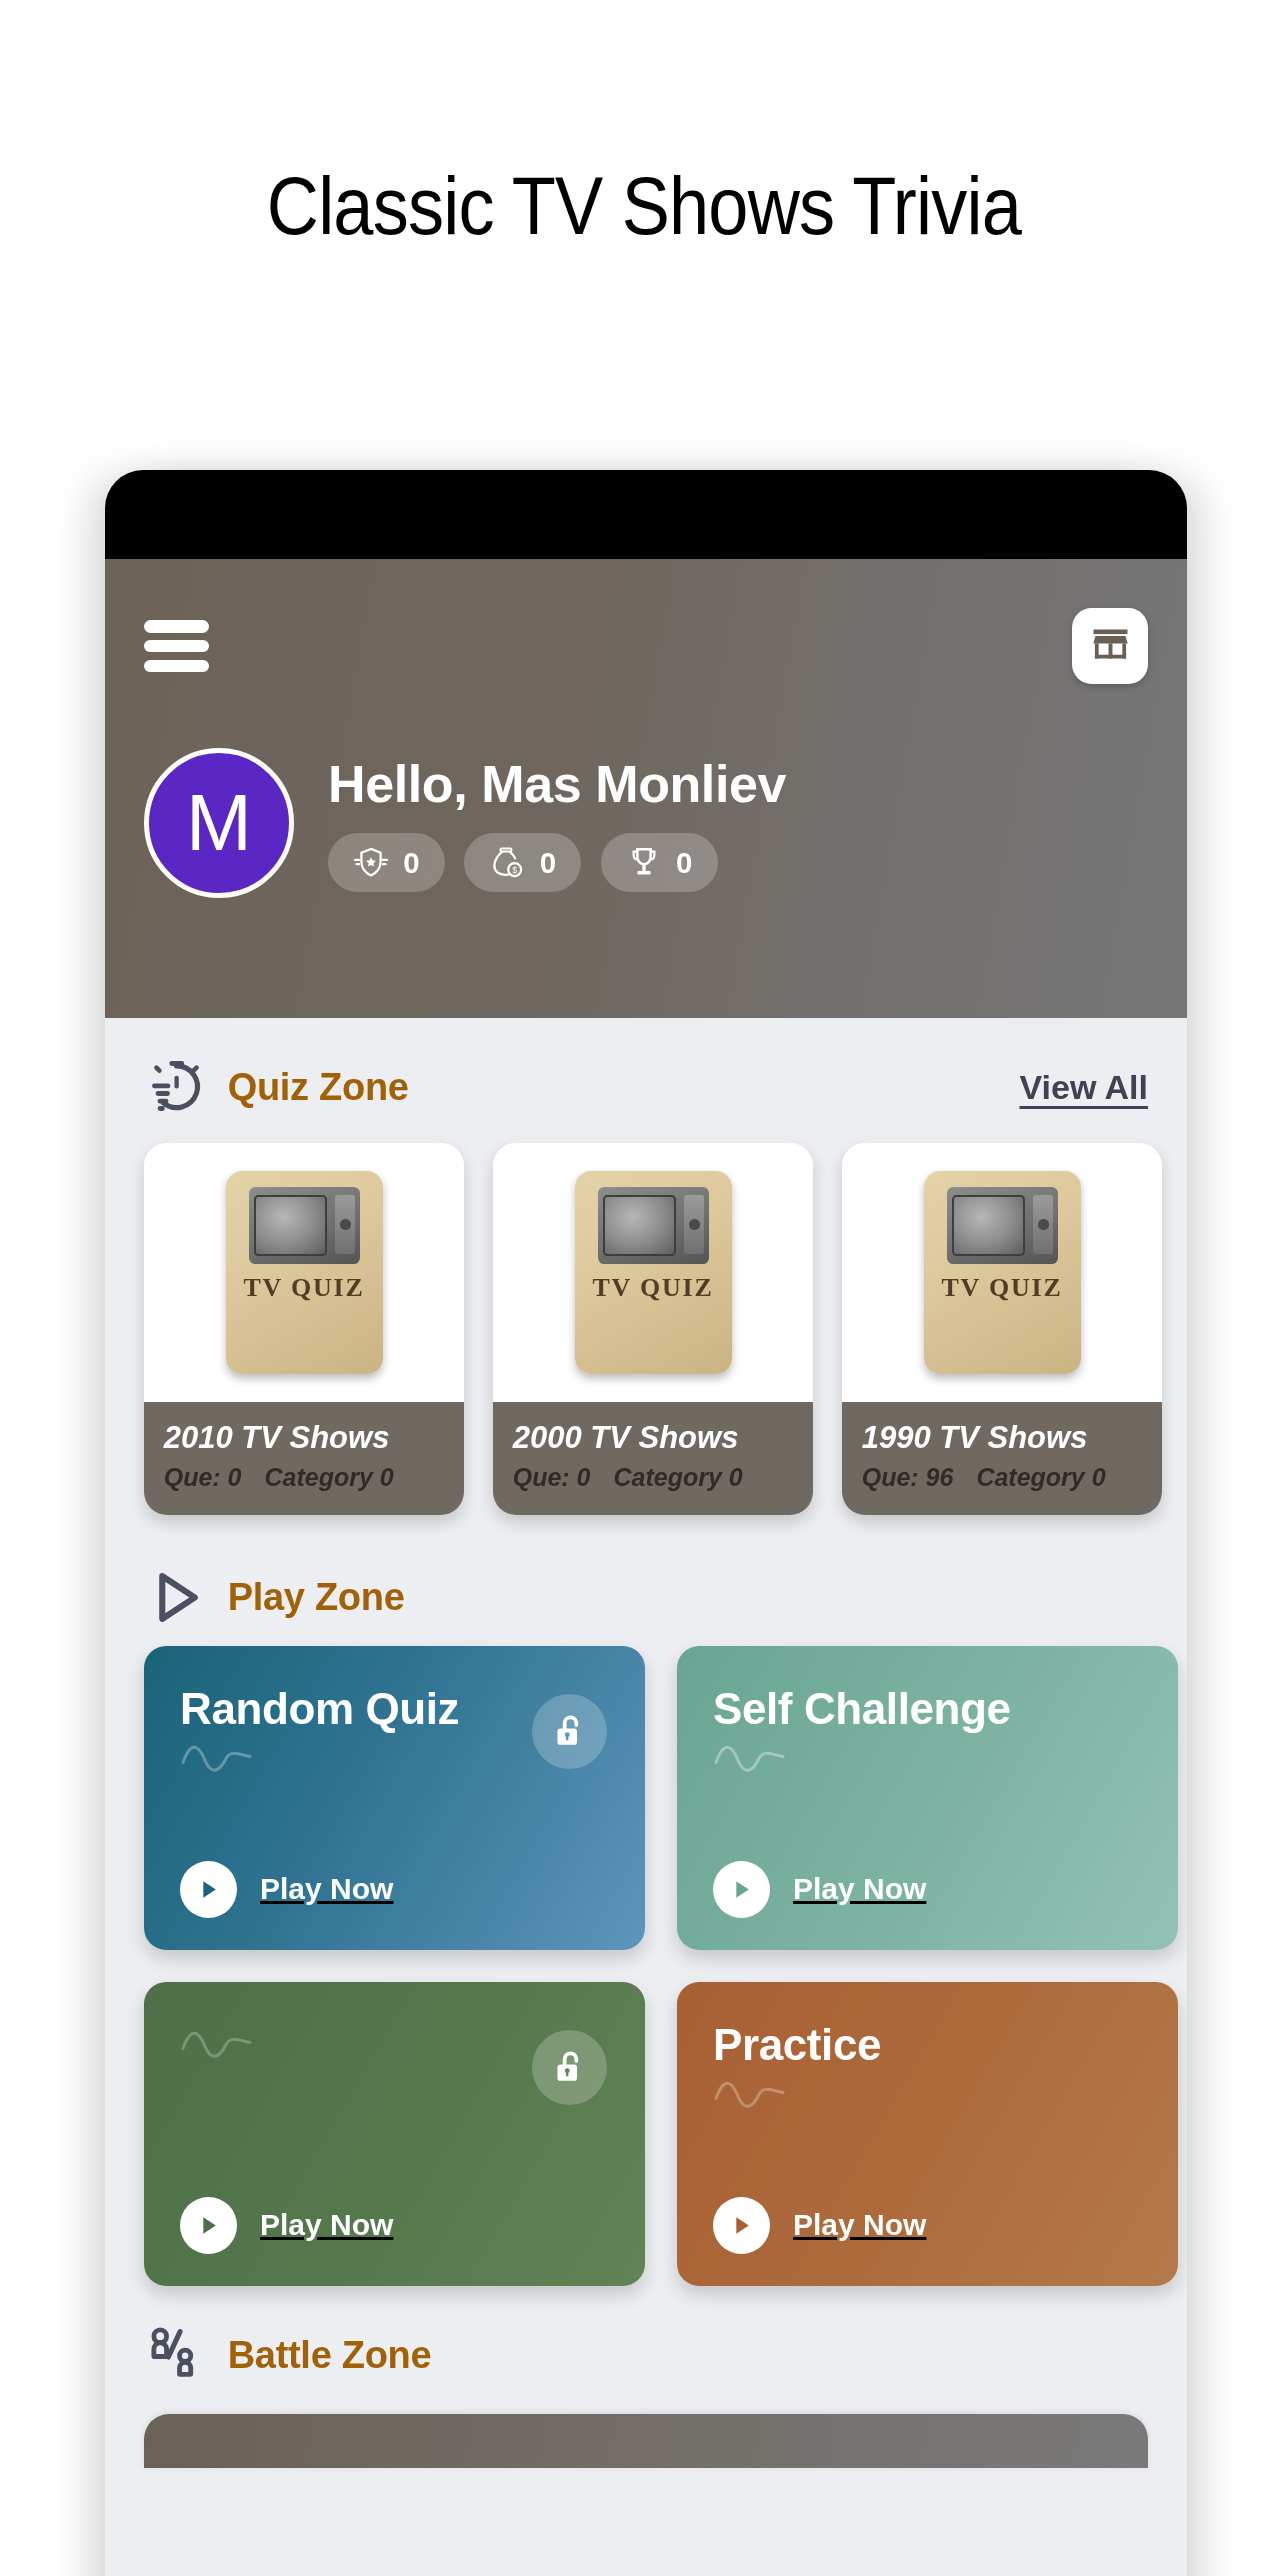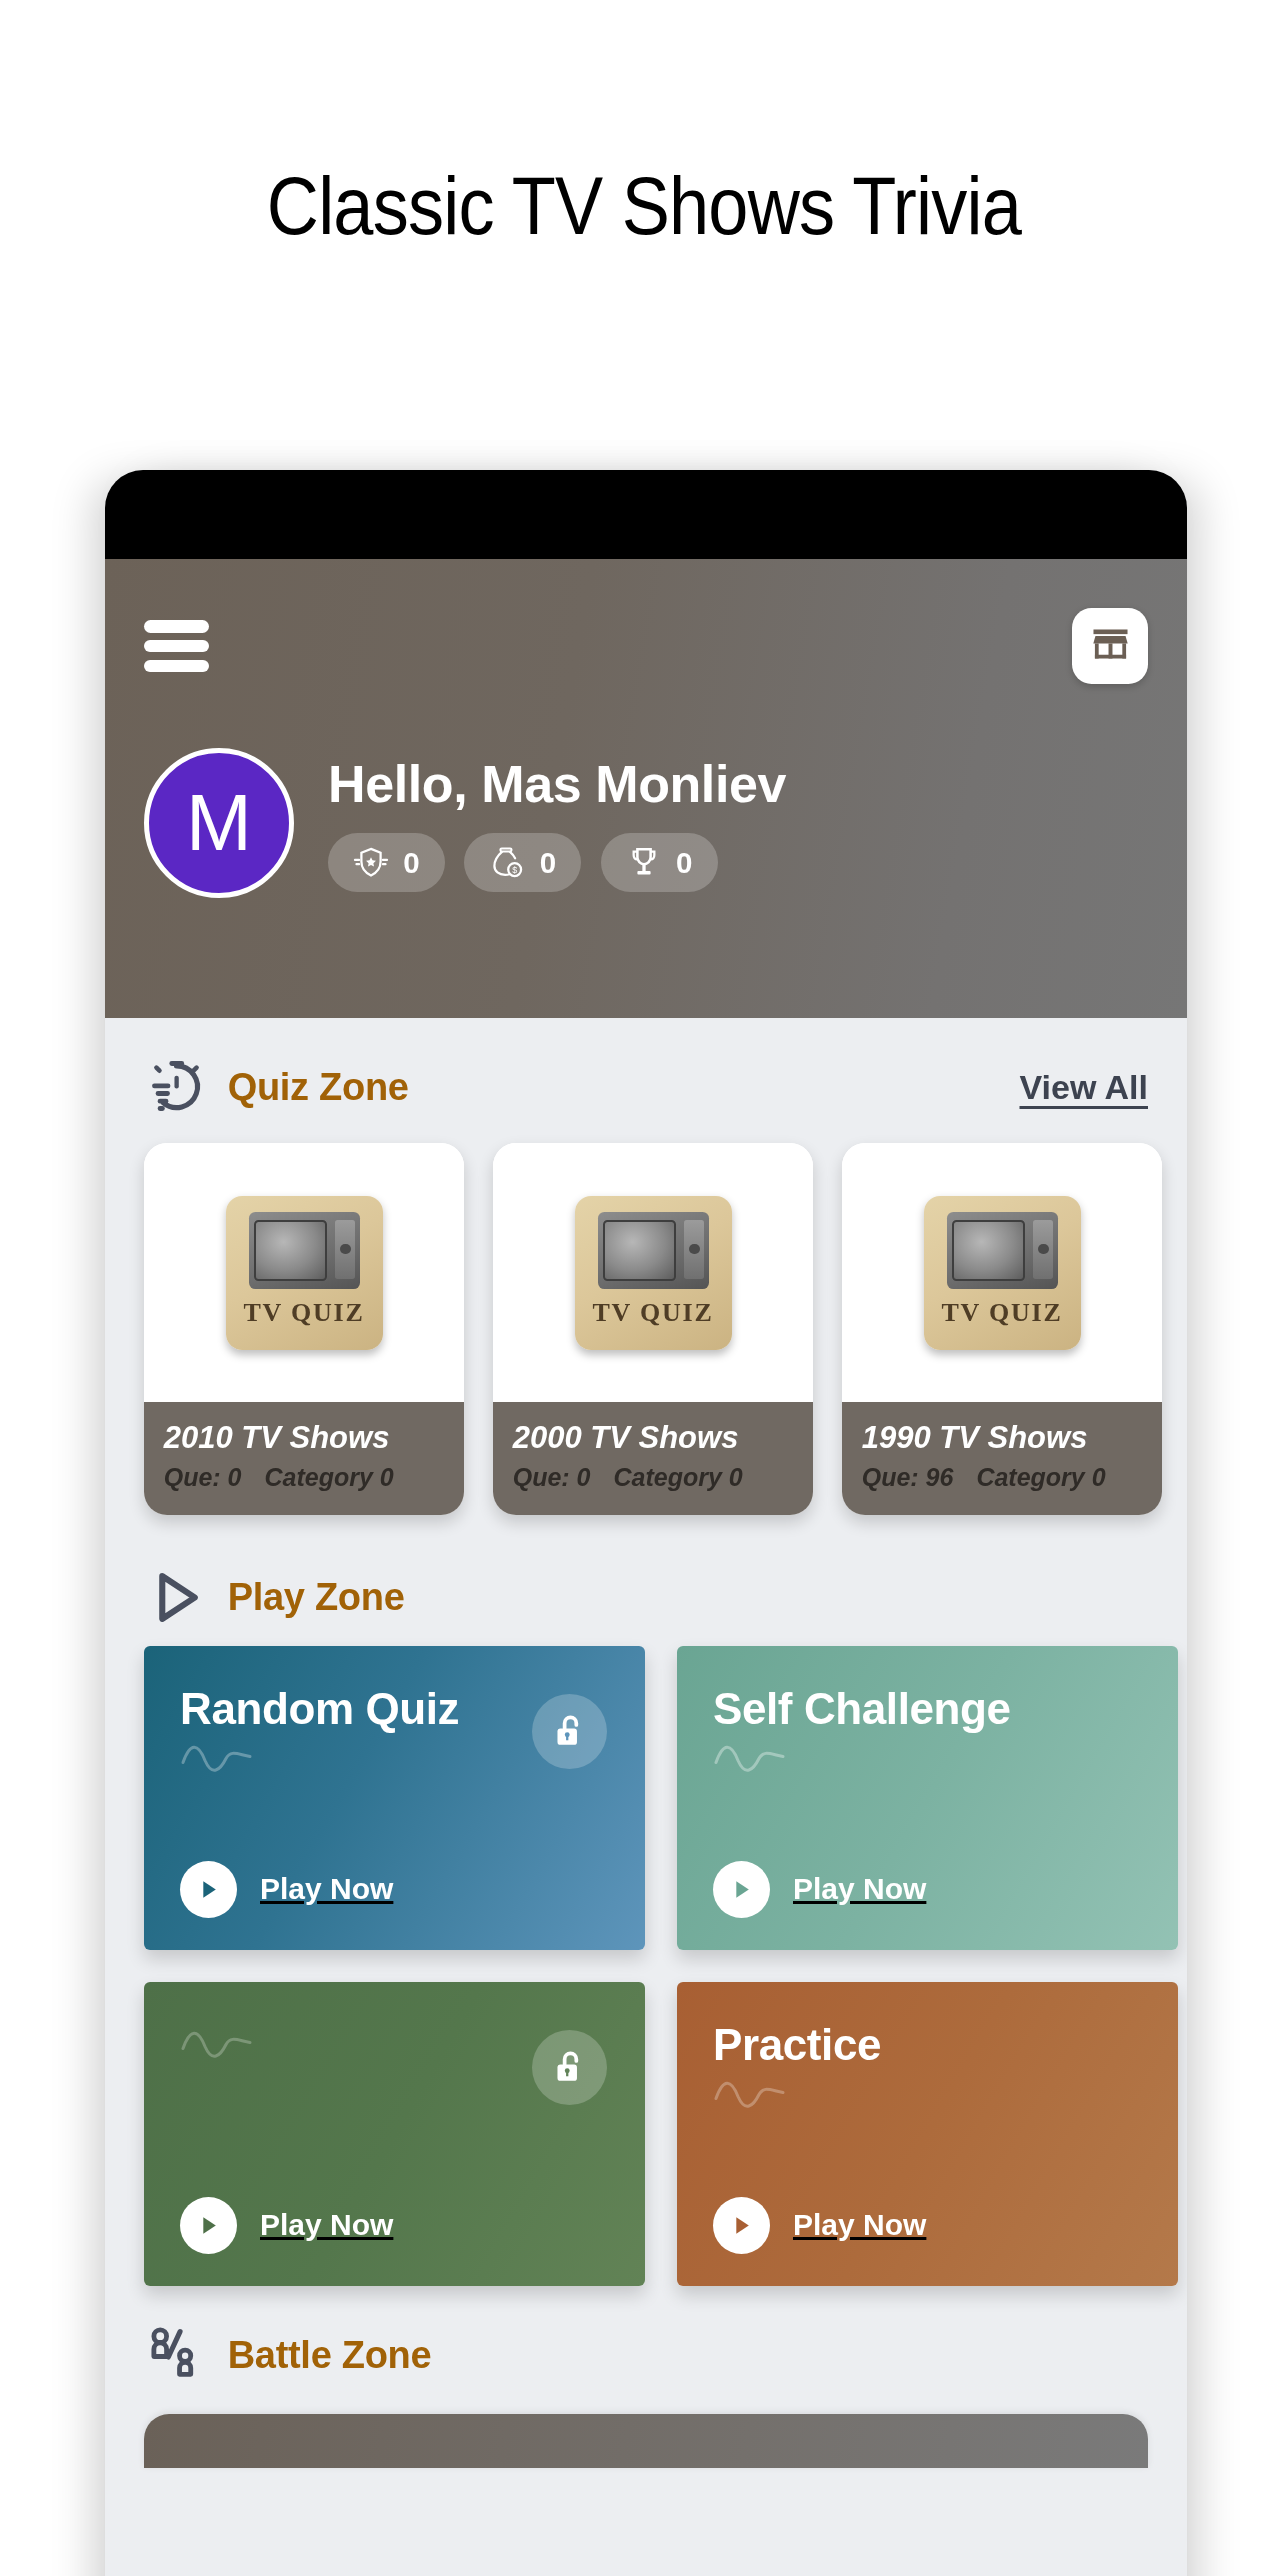--- a/index.html
+++ b/index.html
@@ -156,21 +156,21 @@
     border-radius: 23px;
     overflow: hidden;
     box-shadow: 0 7.2px 16px rgba(0,0,0,0.16);
   }
   .quiz-thumb {
     height: 259px;
     background: #ffffff;
     display: flex; align-items: center; justify-content: center;
   }
   .tv-tile {
-    width: 157px; height: 154px;
+    width: 157px; height: 203px;
     border-radius: 16px;
     background: linear-gradient(150deg,#e4d3a8 0%, #dcc79a 45%, #cbb382 100%);
     box-shadow: 0 4.5px 9px rgba(0,0,0,0.25);
     display: flex; flex-direction: column; align-items: center;
     padding-top: 16px;
     position: relative;
   }
   .tv-body {
     width: 111px; height: 77px;
     background: linear-gradient(160deg,#8d8d8d 0%, #6d6d6d 60%, #545454 100%);
@@ -226,21 +226,21 @@
 
   
   .play-grid {
     display: flex;
     flex-wrap: wrap;
     gap: 32px;
     padding: 9px 0 0 39px;
   }
   .play-card {
     width: 501px; height: 304px;
-    border-radius: 6px;
+    border-radius: 22px;
     position: relative;
     padding: 38px 36px 32px 36px;
     flex-shrink: 0;
     box-shadow: 0 9px 18px rgba(0,0,0,0.16);
     overflow: hidden;
     display: flex; flex-direction: column; justify-content: space-between;
   }
   .pc-blue   { background: linear-gradient(120deg,#1b6379 0%, #2f7391 42%, #5e95bb 100%); }
   .pc-teal   { background: linear-gradient(120deg,#6aa593 0%, #7cb2a2 50%, #93c2b4 100%); }
   .pc-green  { background: linear-gradient(120deg,#4e7048 0%, #54774c 50%, #628356 100%); }

